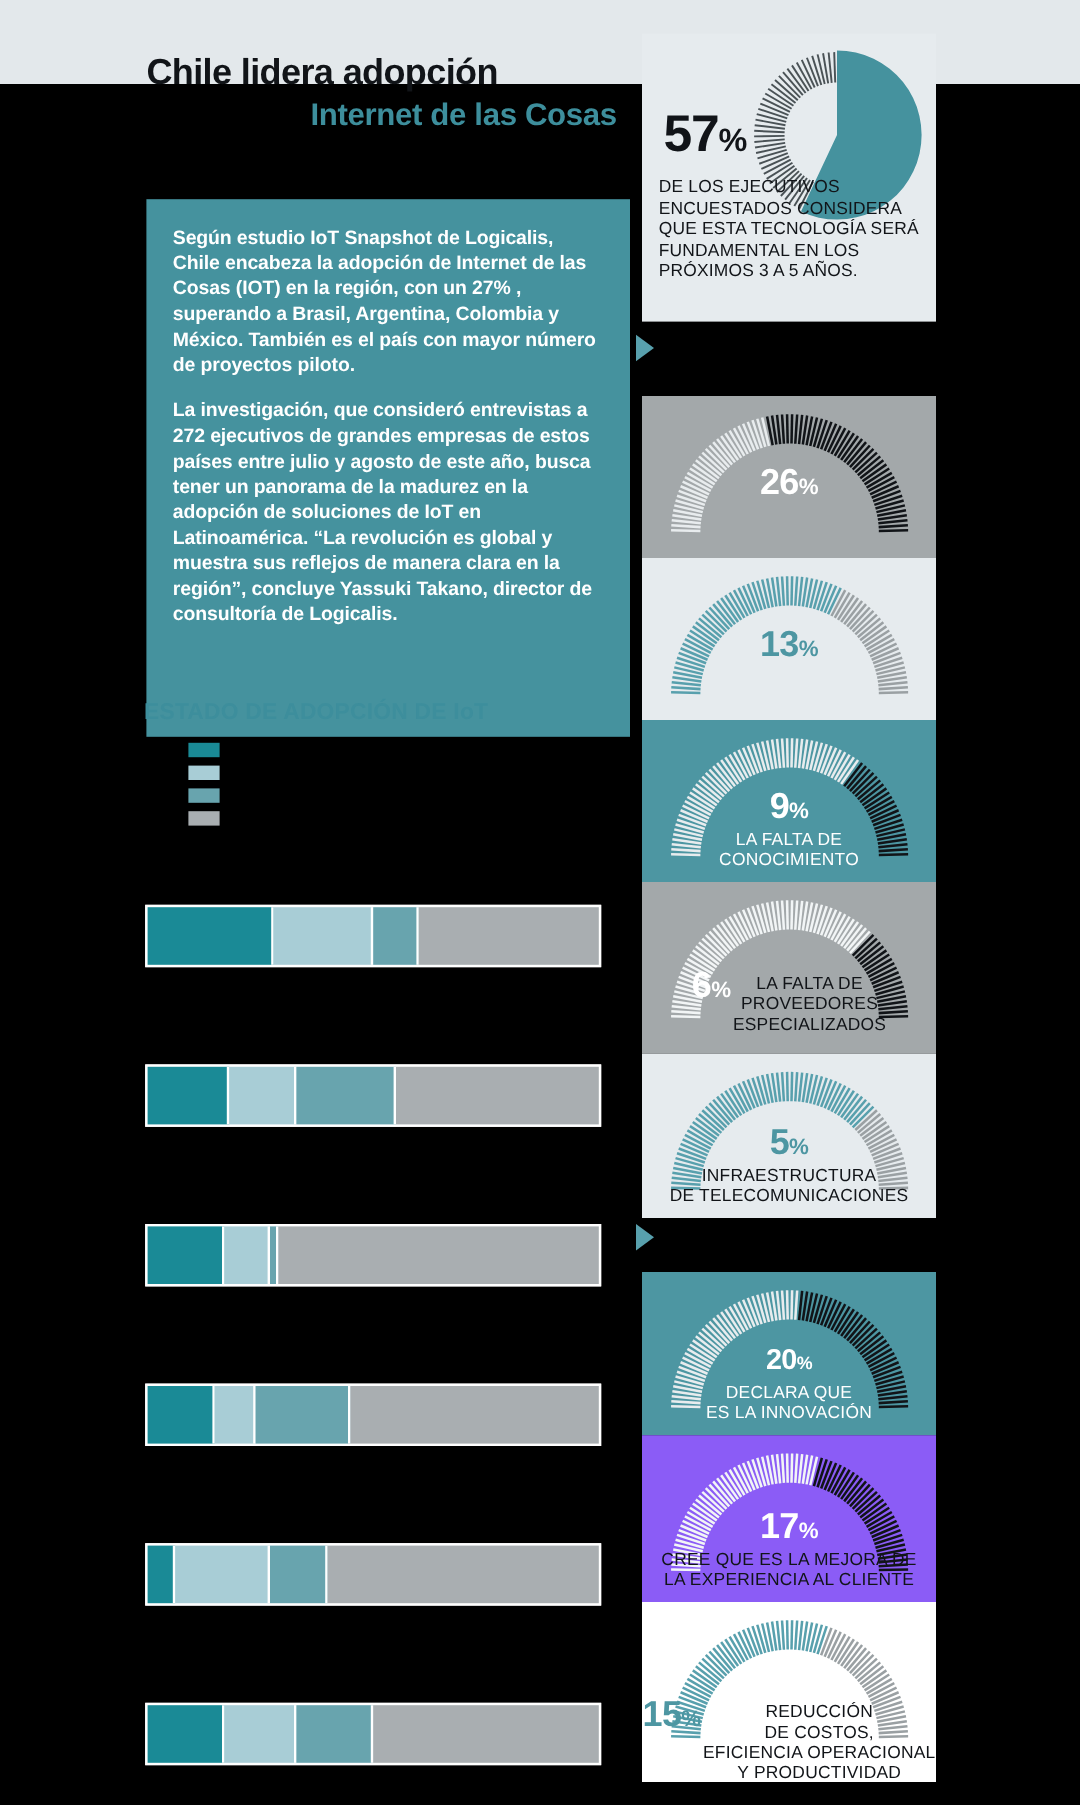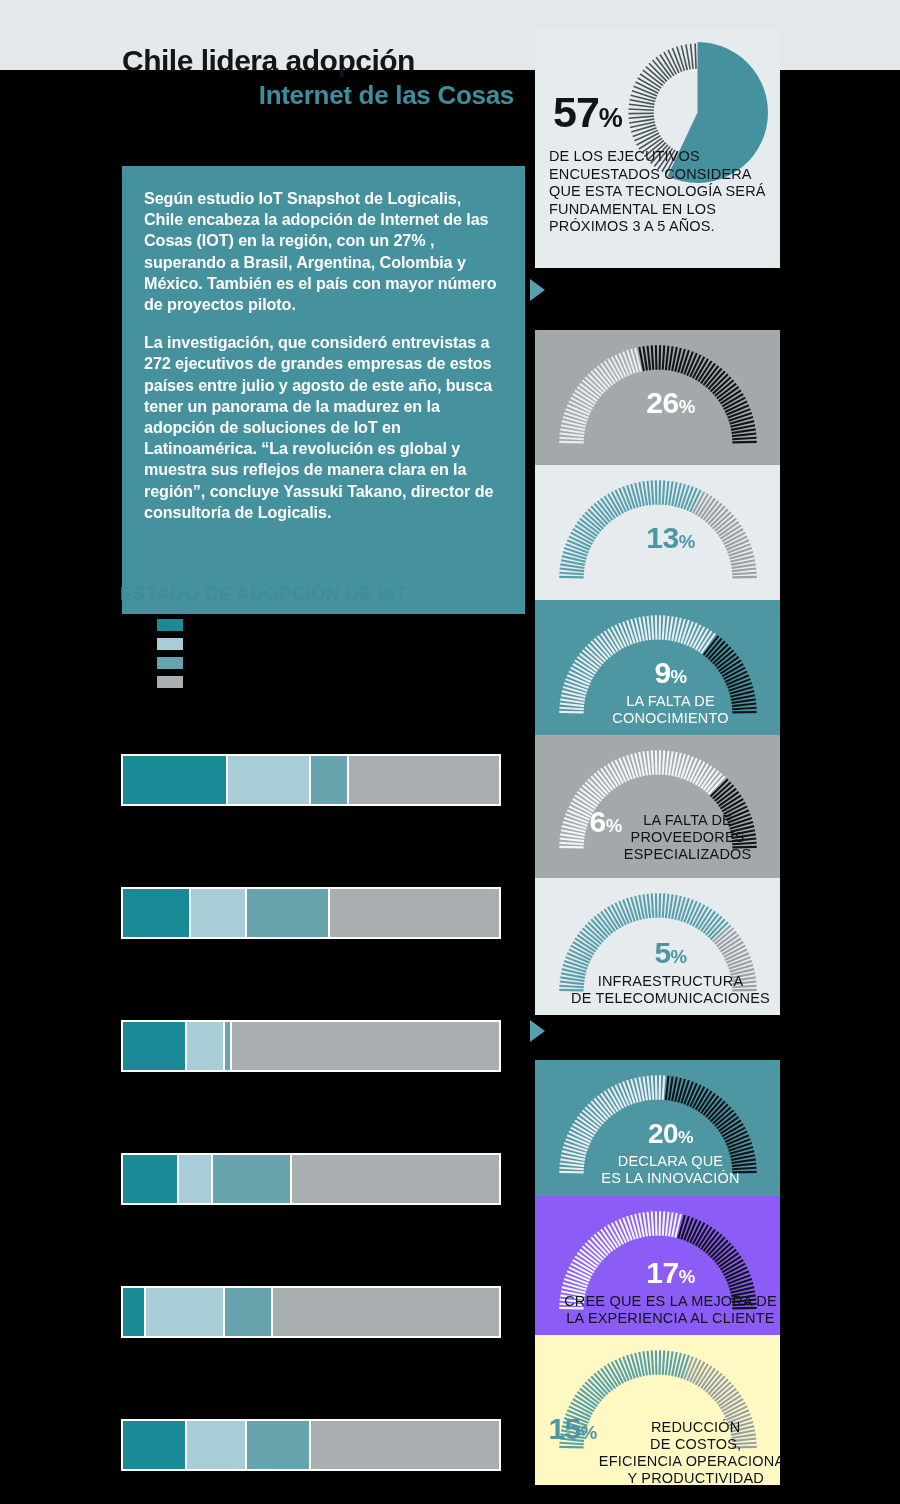--- a/index.html
+++ b/index.html
@@ -60,21 +60,21 @@
   .seg{height:48px;border-right:2px solid #ffffff;box-sizing:border-box;}
   .seg:last-child{border-right:none;}
 
   
   .card{
     position:absolute;left:535px;width:245px;box-sizing:border-box;
     overflow:hidden;
   }
   .gauge-svg{display:block;}
   .card-text{
-    position:absolute;left:13px;width:245px;text-align:center;
+    position:absolute;left:0;width:245px;text-align:center;
     pointer-events:none;
   }
   .pct{font-weight:bold;letter-spacing:-0.5px;display:inline-block;}
   .pct .sym{font-size:0.62em;font-weight:bold;}
   .caption{font-size:14.5px;line-height:17px;letter-spacing:0.2px;}
 
   .arrow{
     position:absolute;width:0;height:0;
     border-top:11px solid transparent;border-bottom:11px solid transparent;
     border-left:15px solid #58a0ad;
@@ -711,21 +711,21 @@
             <line x1="181.63" y1="84.72" x2="204.82" y2="77.07" stroke="#111418" stroke-width="2.1"></line>
             <line x1="182.56" y1="87.74" x2="206.05" y2="81.08" stroke="#111418" stroke-width="2.1"></line>
             <line x1="183.35" y1="90.79" x2="207.11" y2="85.14" stroke="#111418" stroke-width="2.1"></line>
             <line x1="184.02" y1="93.88" x2="207.99" y2="89.24" stroke="#111418" stroke-width="2.1"></line>
             <line x1="184.55" y1="96.99" x2="208.70" y2="93.37" stroke="#111418" stroke-width="2.1"></line>
             <line x1="184.95" y1="100.12" x2="209.23" y2="97.53" stroke="#111418" stroke-width="2.1"></line>
             <line x1="185.22" y1="103.27" x2="209.59" y2="101.71" stroke="#111418" stroke-width="2.1"></line>
             <line x1="185.35" y1="106.42" x2="209.77" y2="105.90" stroke="#111418" stroke-width="2.1"></line>
           </svg>
         </div>
-        <div class="card-text" style="top: 58px;"><div class="pct" style="font-size: 28px; color: rgb(255, 255, 255); line-height: 32px;"><span>20</span><span class="sym">%</span></div><div class="caption" style="color: rgb(255, 255, 255); white-space: pre-line;">DECLARA QUE
+        <div class="card-text" style="top: 58px;"><div class="pct" style="font-size: 24px; color: rgb(255, 255, 255); line-height: 32px;"><span>20</span><span class="sym">%</span></div><div class="caption" style="color: rgb(255, 255, 255); white-space: pre-line;">DECLARA QUE
 ES LA INNOVACIÓN</div></div>
       </div>
       <div class="card" style="top: 1196px; height: 139px; background: #8b5cf6;">
         <div style="position: absolute; left: 12px; top: 6px;">
           <svg width="222" height="112" viewBox="0 0 222 112" class="gauge-svg">
             <line x1="36.65" y1="106.42" x2="12.23" y2="105.90" stroke="#f2f5f6" stroke-width="2.1"></line>
             <line x1="36.78" y1="103.27" x2="12.41" y2="101.71" stroke="#f2f5f6" stroke-width="2.1"></line>
             <line x1="37.05" y1="100.12" x2="12.77" y2="97.53" stroke="#f2f5f6" stroke-width="2.1"></line>
             <line x1="37.45" y1="96.99" x2="13.30" y2="93.37" stroke="#f2f5f6" stroke-width="2.1"></line>
             <line x1="37.98" y1="93.88" x2="14.01" y2="89.24" stroke="#f2f5f6" stroke-width="2.1"></line>
@@ -796,21 +796,21 @@
             <line x1="184.02" y1="93.88" x2="207.99" y2="89.24" stroke="#111418" stroke-width="2.1"></line>
             <line x1="184.55" y1="96.99" x2="208.70" y2="93.37" stroke="#111418" stroke-width="2.1"></line>
             <line x1="184.95" y1="100.12" x2="209.23" y2="97.53" stroke="#111418" stroke-width="2.1"></line>
             <line x1="185.22" y1="103.27" x2="209.59" y2="101.71" stroke="#111418" stroke-width="2.1"></line>
             <line x1="185.35" y1="106.42" x2="209.77" y2="105.90" stroke="#111418" stroke-width="2.1"></line>
           </svg>
         </div>
         <div class="card-text" style="top: 61px;"><div class="pct" style="font-size: 30px; color: rgb(255, 255, 255); line-height: 32px;"><span>17</span><span class="sym">%</span></div><div class="caption" style="color: rgb(17, 20, 24); white-space: pre-line;">CREE QUE ES LA MEJORA DE
 LA EXPERIENCIA AL CLIENTE</div></div>
       </div>
-      <div class="card" style="top: 1335px; height: 150px; background: #fef9c3;">
+      <div class="card" style="top: 1335px; height: 150px; background: #ffffff;">
         <div style="position: absolute; left: 12px; top: 6px;">
           <svg width="222" height="112" viewBox="0 0 222 112" class="gauge-svg">
             <line x1="36.65" y1="106.42" x2="12.23" y2="105.90" stroke="#58a0ad" stroke-width="2.1"></line>
             <line x1="36.78" y1="103.27" x2="12.41" y2="101.71" stroke="#58a0ad" stroke-width="2.1"></line>
             <line x1="37.05" y1="100.12" x2="12.77" y2="97.53" stroke="#58a0ad" stroke-width="2.1"></line>
             <line x1="37.45" y1="96.99" x2="13.30" y2="93.37" stroke="#58a0ad" stroke-width="2.1"></line>
             <line x1="37.98" y1="93.88" x2="14.01" y2="89.24" stroke="#58a0ad" stroke-width="2.1"></line>
             <line x1="38.65" y1="90.79" x2="14.89" y2="85.14" stroke="#58a0ad" stroke-width="2.1"></line>
             <line x1="39.44" y1="87.74" x2="15.95" y2="81.08" stroke="#58a0ad" stroke-width="2.1"></line>
             <line x1="40.37" y1="84.72" x2="17.18" y2="77.07" stroke="#58a0ad" stroke-width="2.1"></line>

